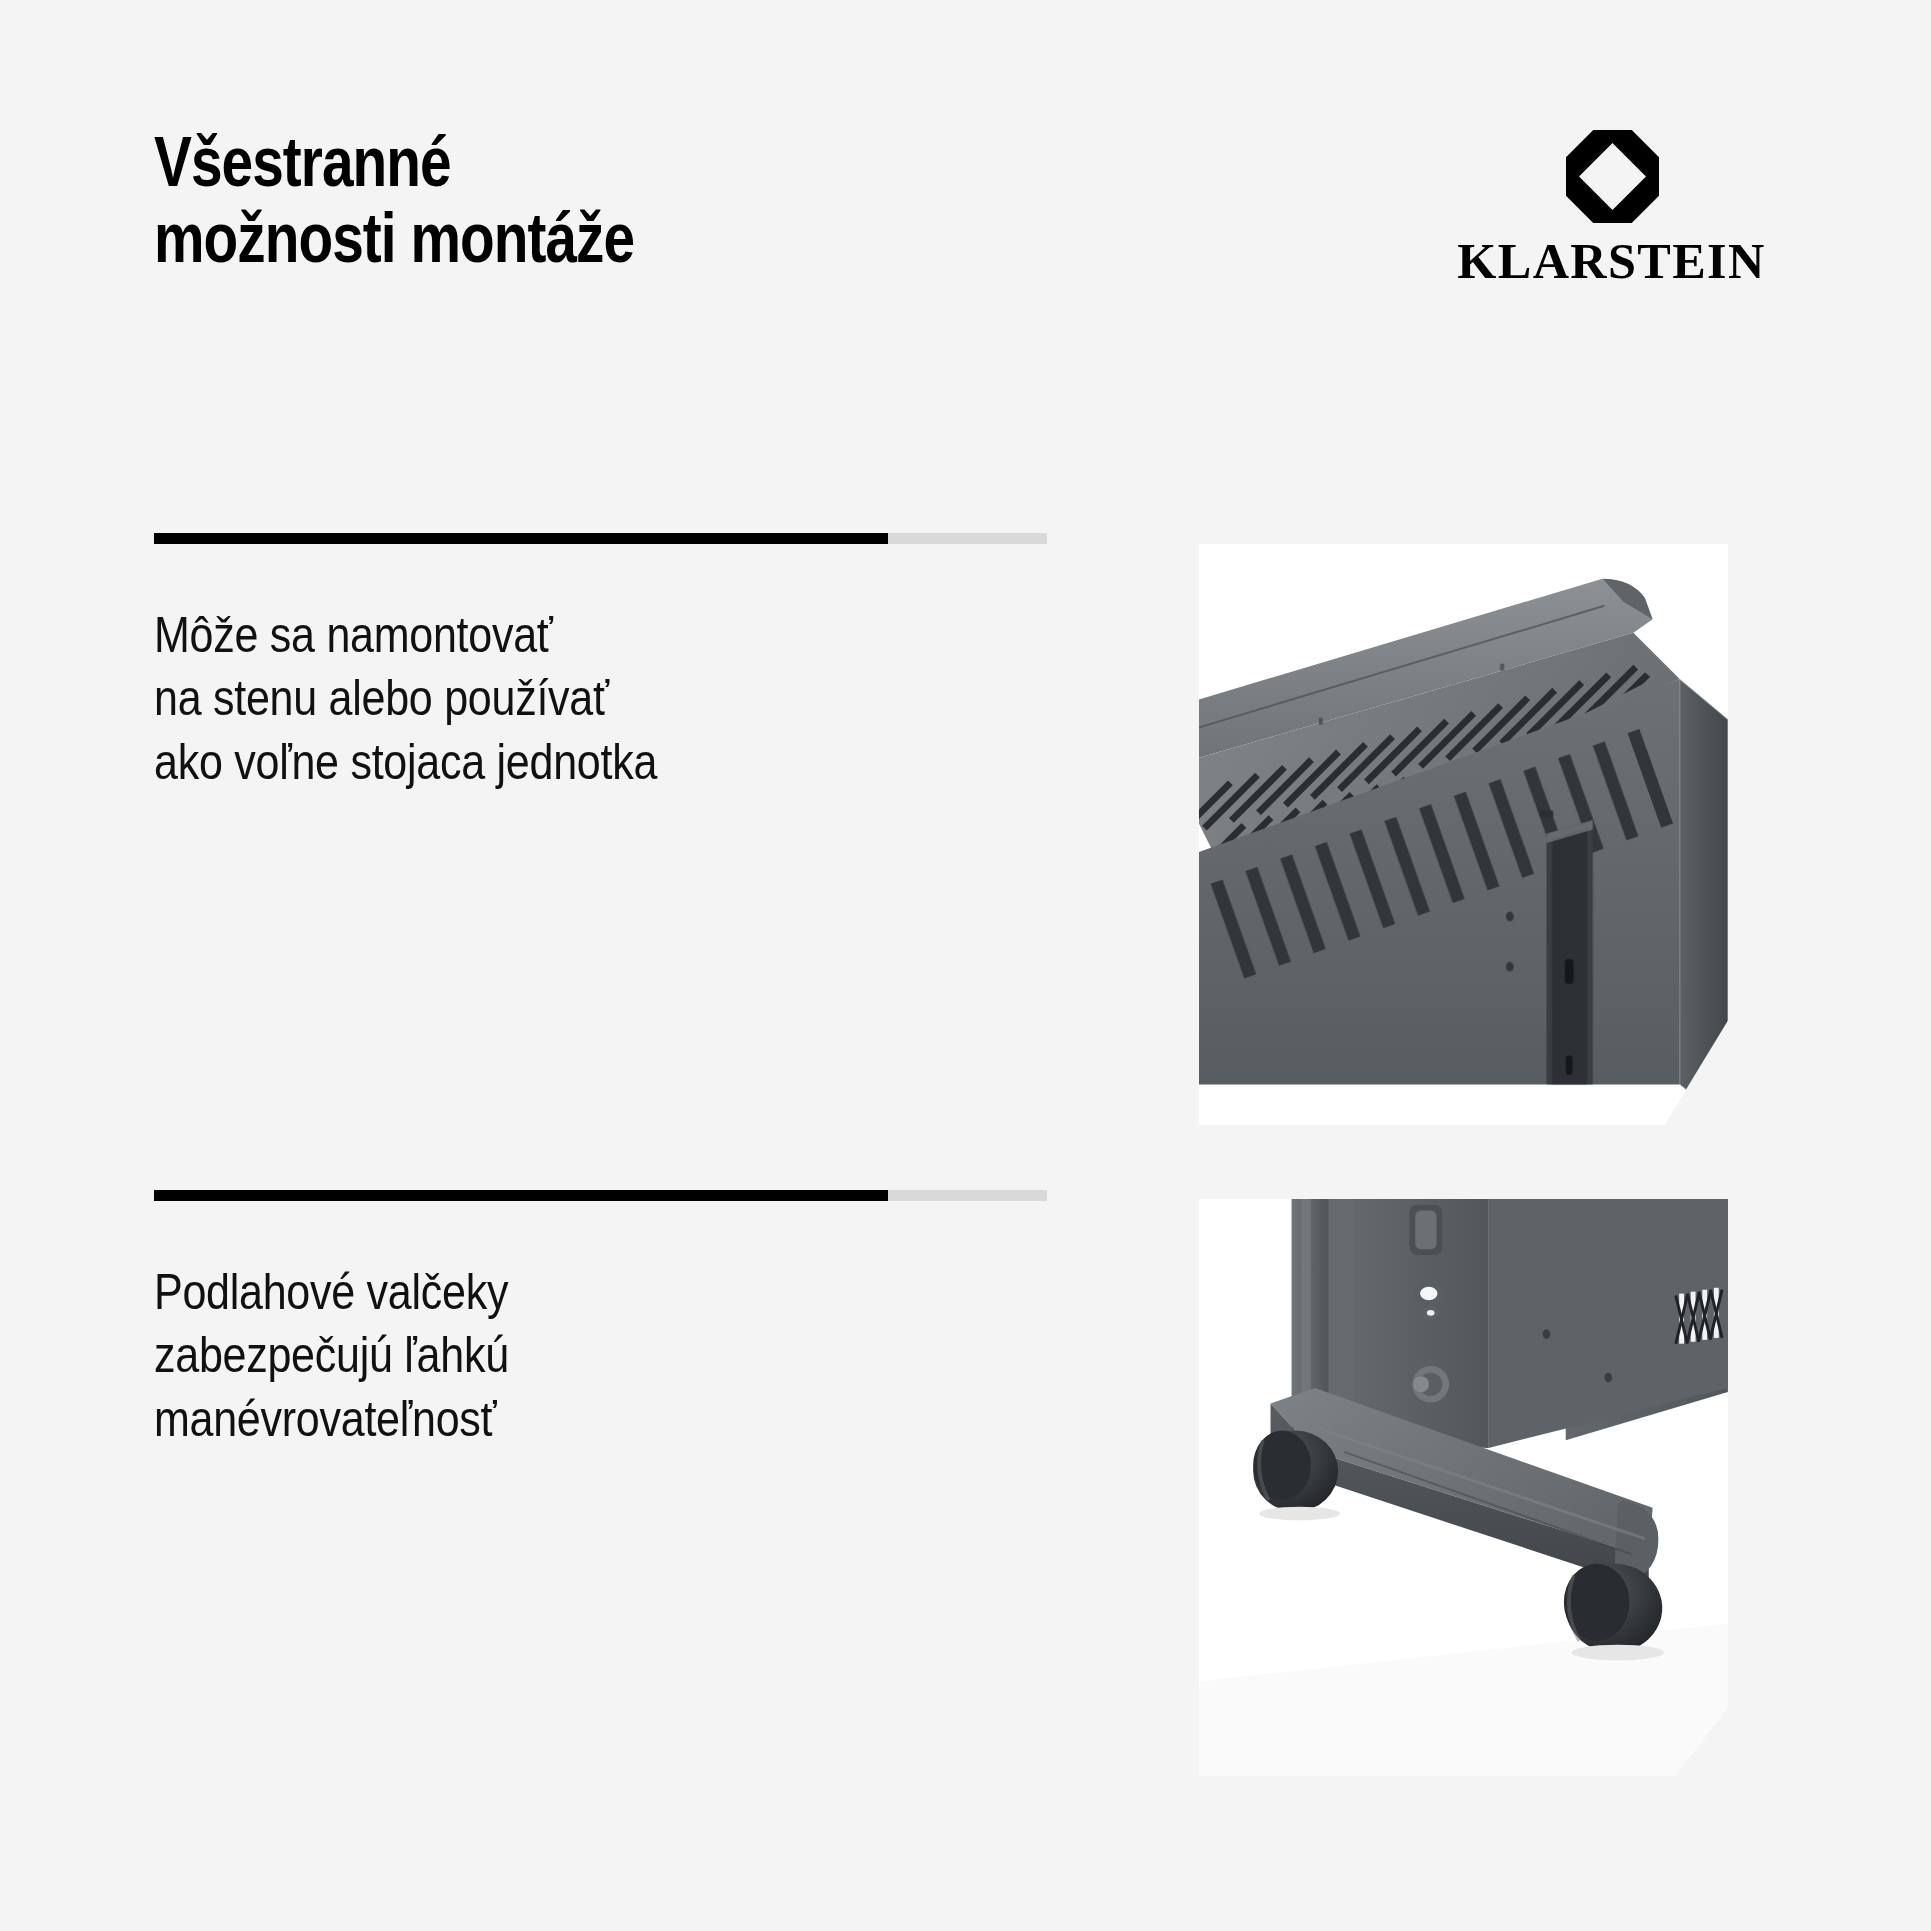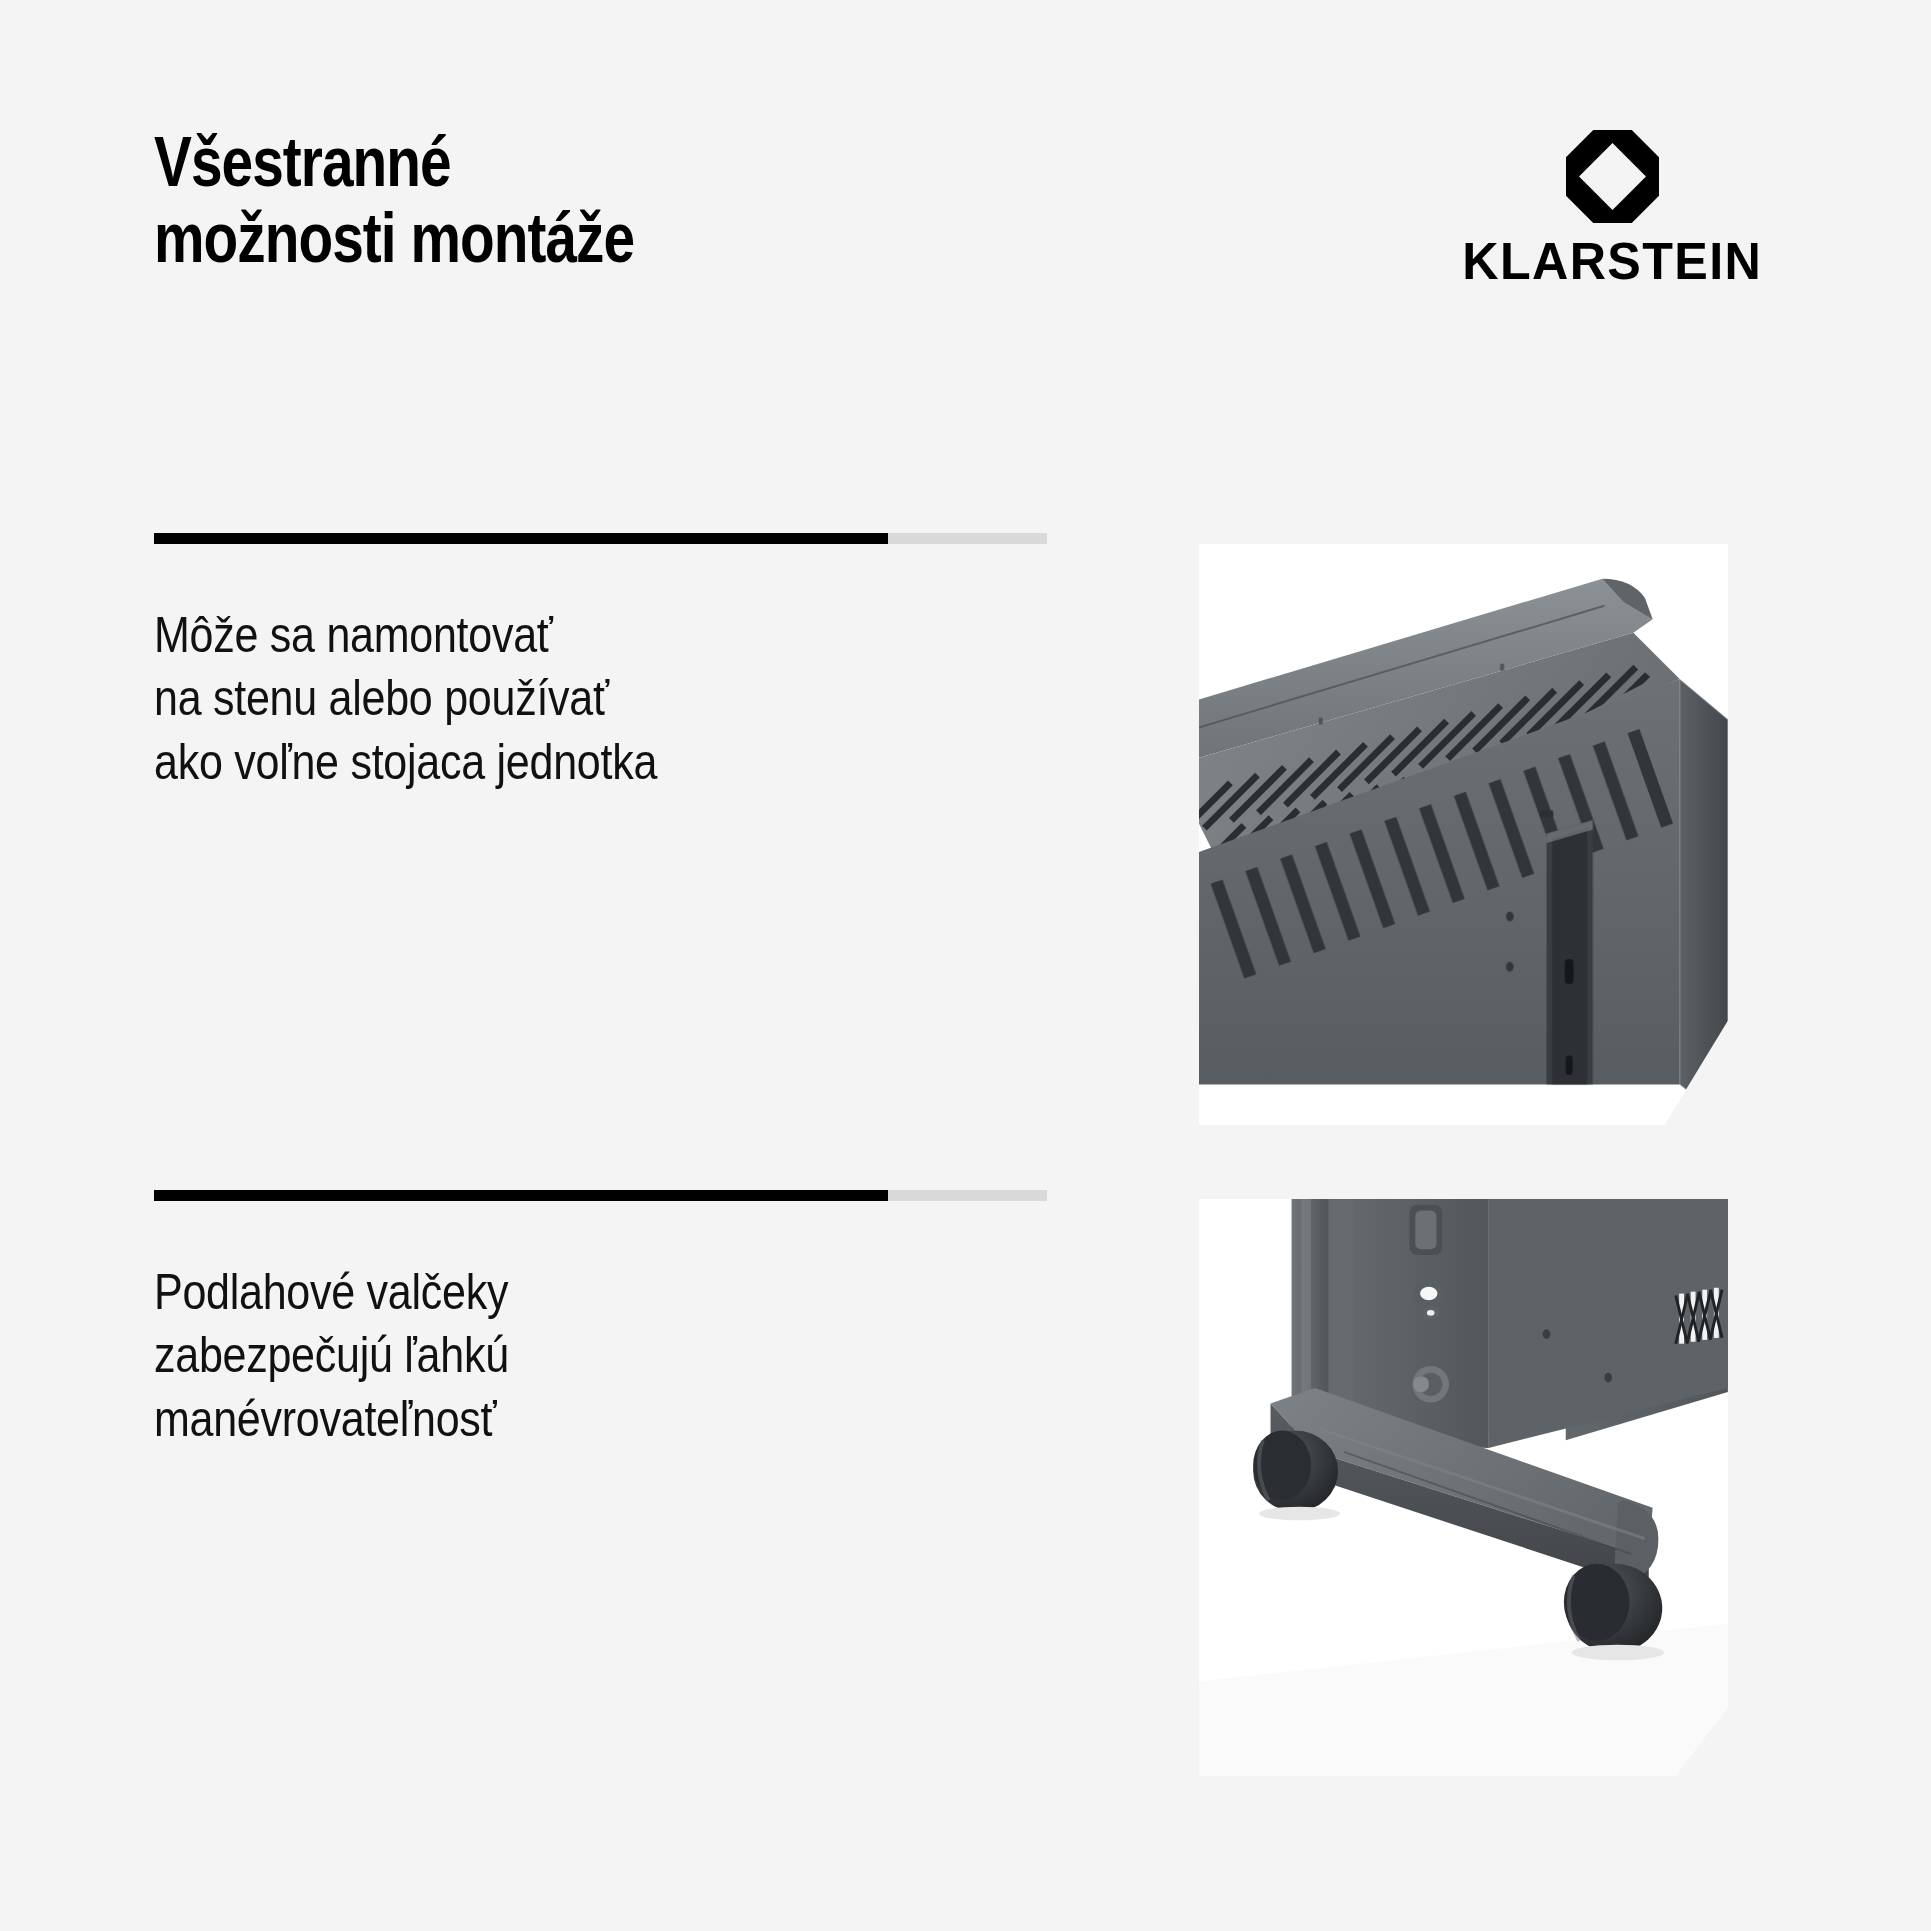--- a/index.html
+++ b/index.html
@@ -35,20 +35,21 @@
     white-space:pre-line;
   }
 
   .brand {
     position:absolute;
     right:0; top:5.8px;
     width:348px;
     display:flex;
     flex-direction:column;
     align-items:center;
+    font-family:Liberation Serif, serif;
   }
   .brand-mark { width:93px; height:93px; display:block; }
   .brand-word {
     margin-top:13.5px;
     font-size:51px;
     font-weight:700;
     letter-spacing:1.4px;
     color:#000;
     line-height:1;
     transform:scaleX(0.985);

